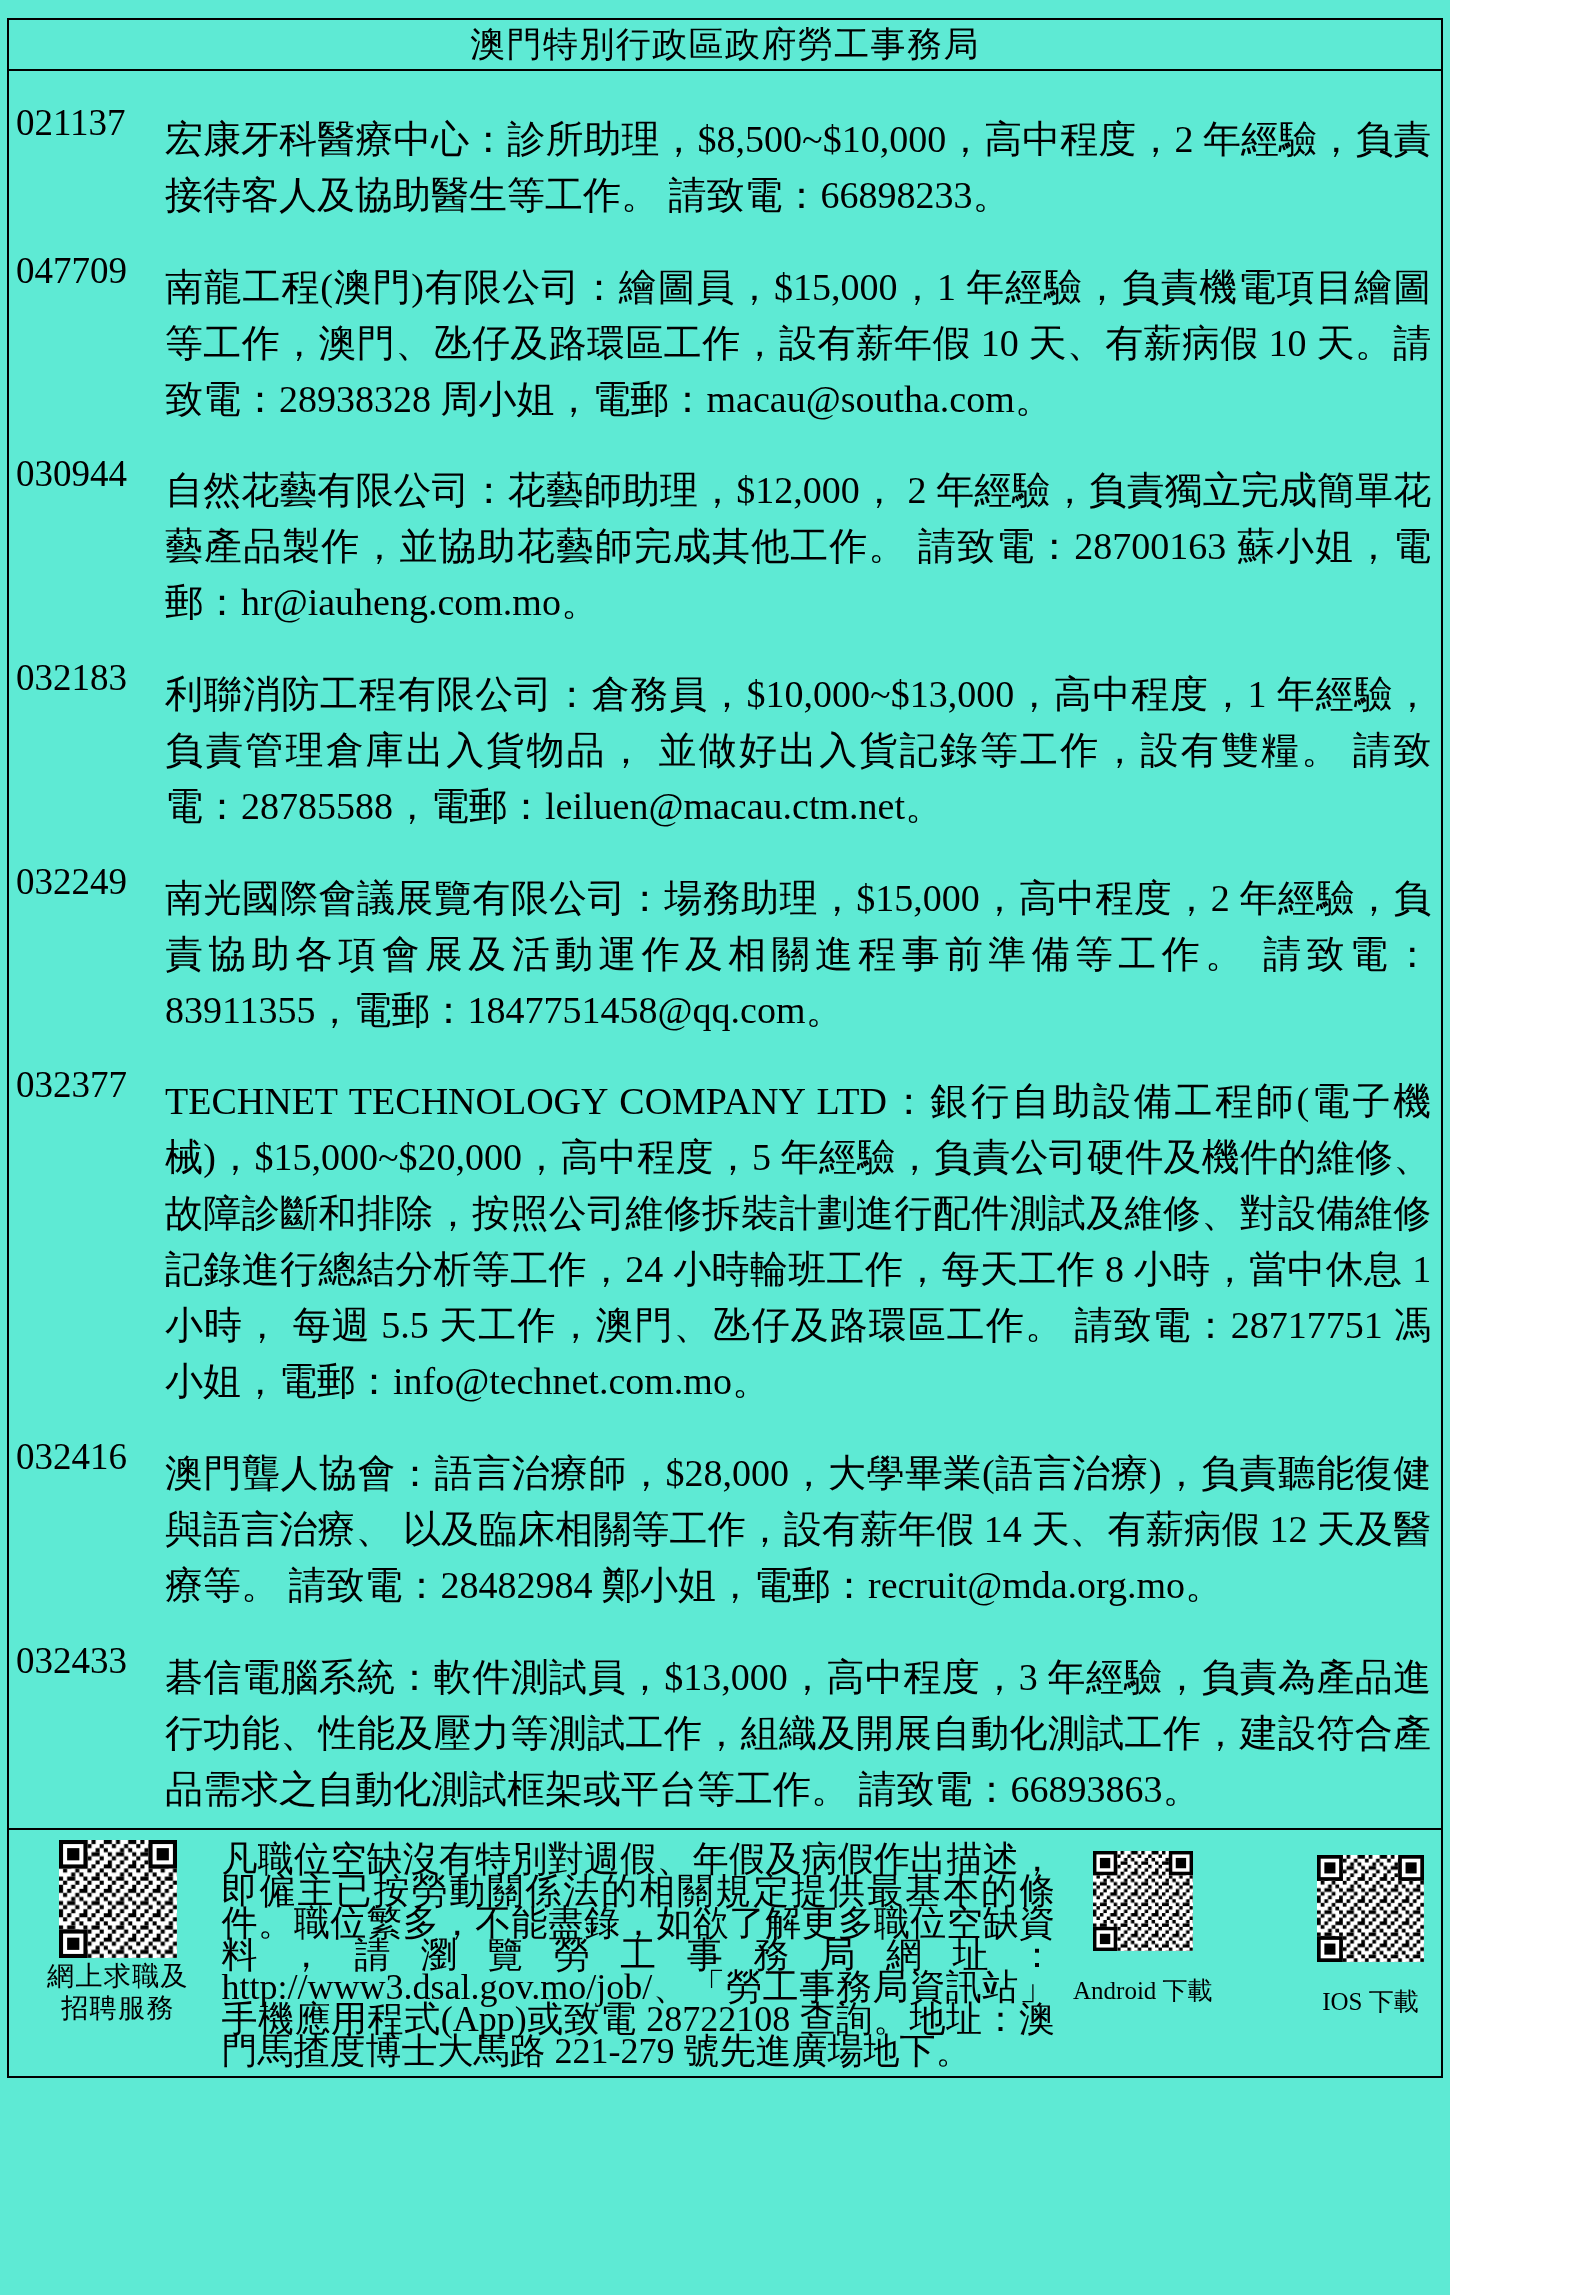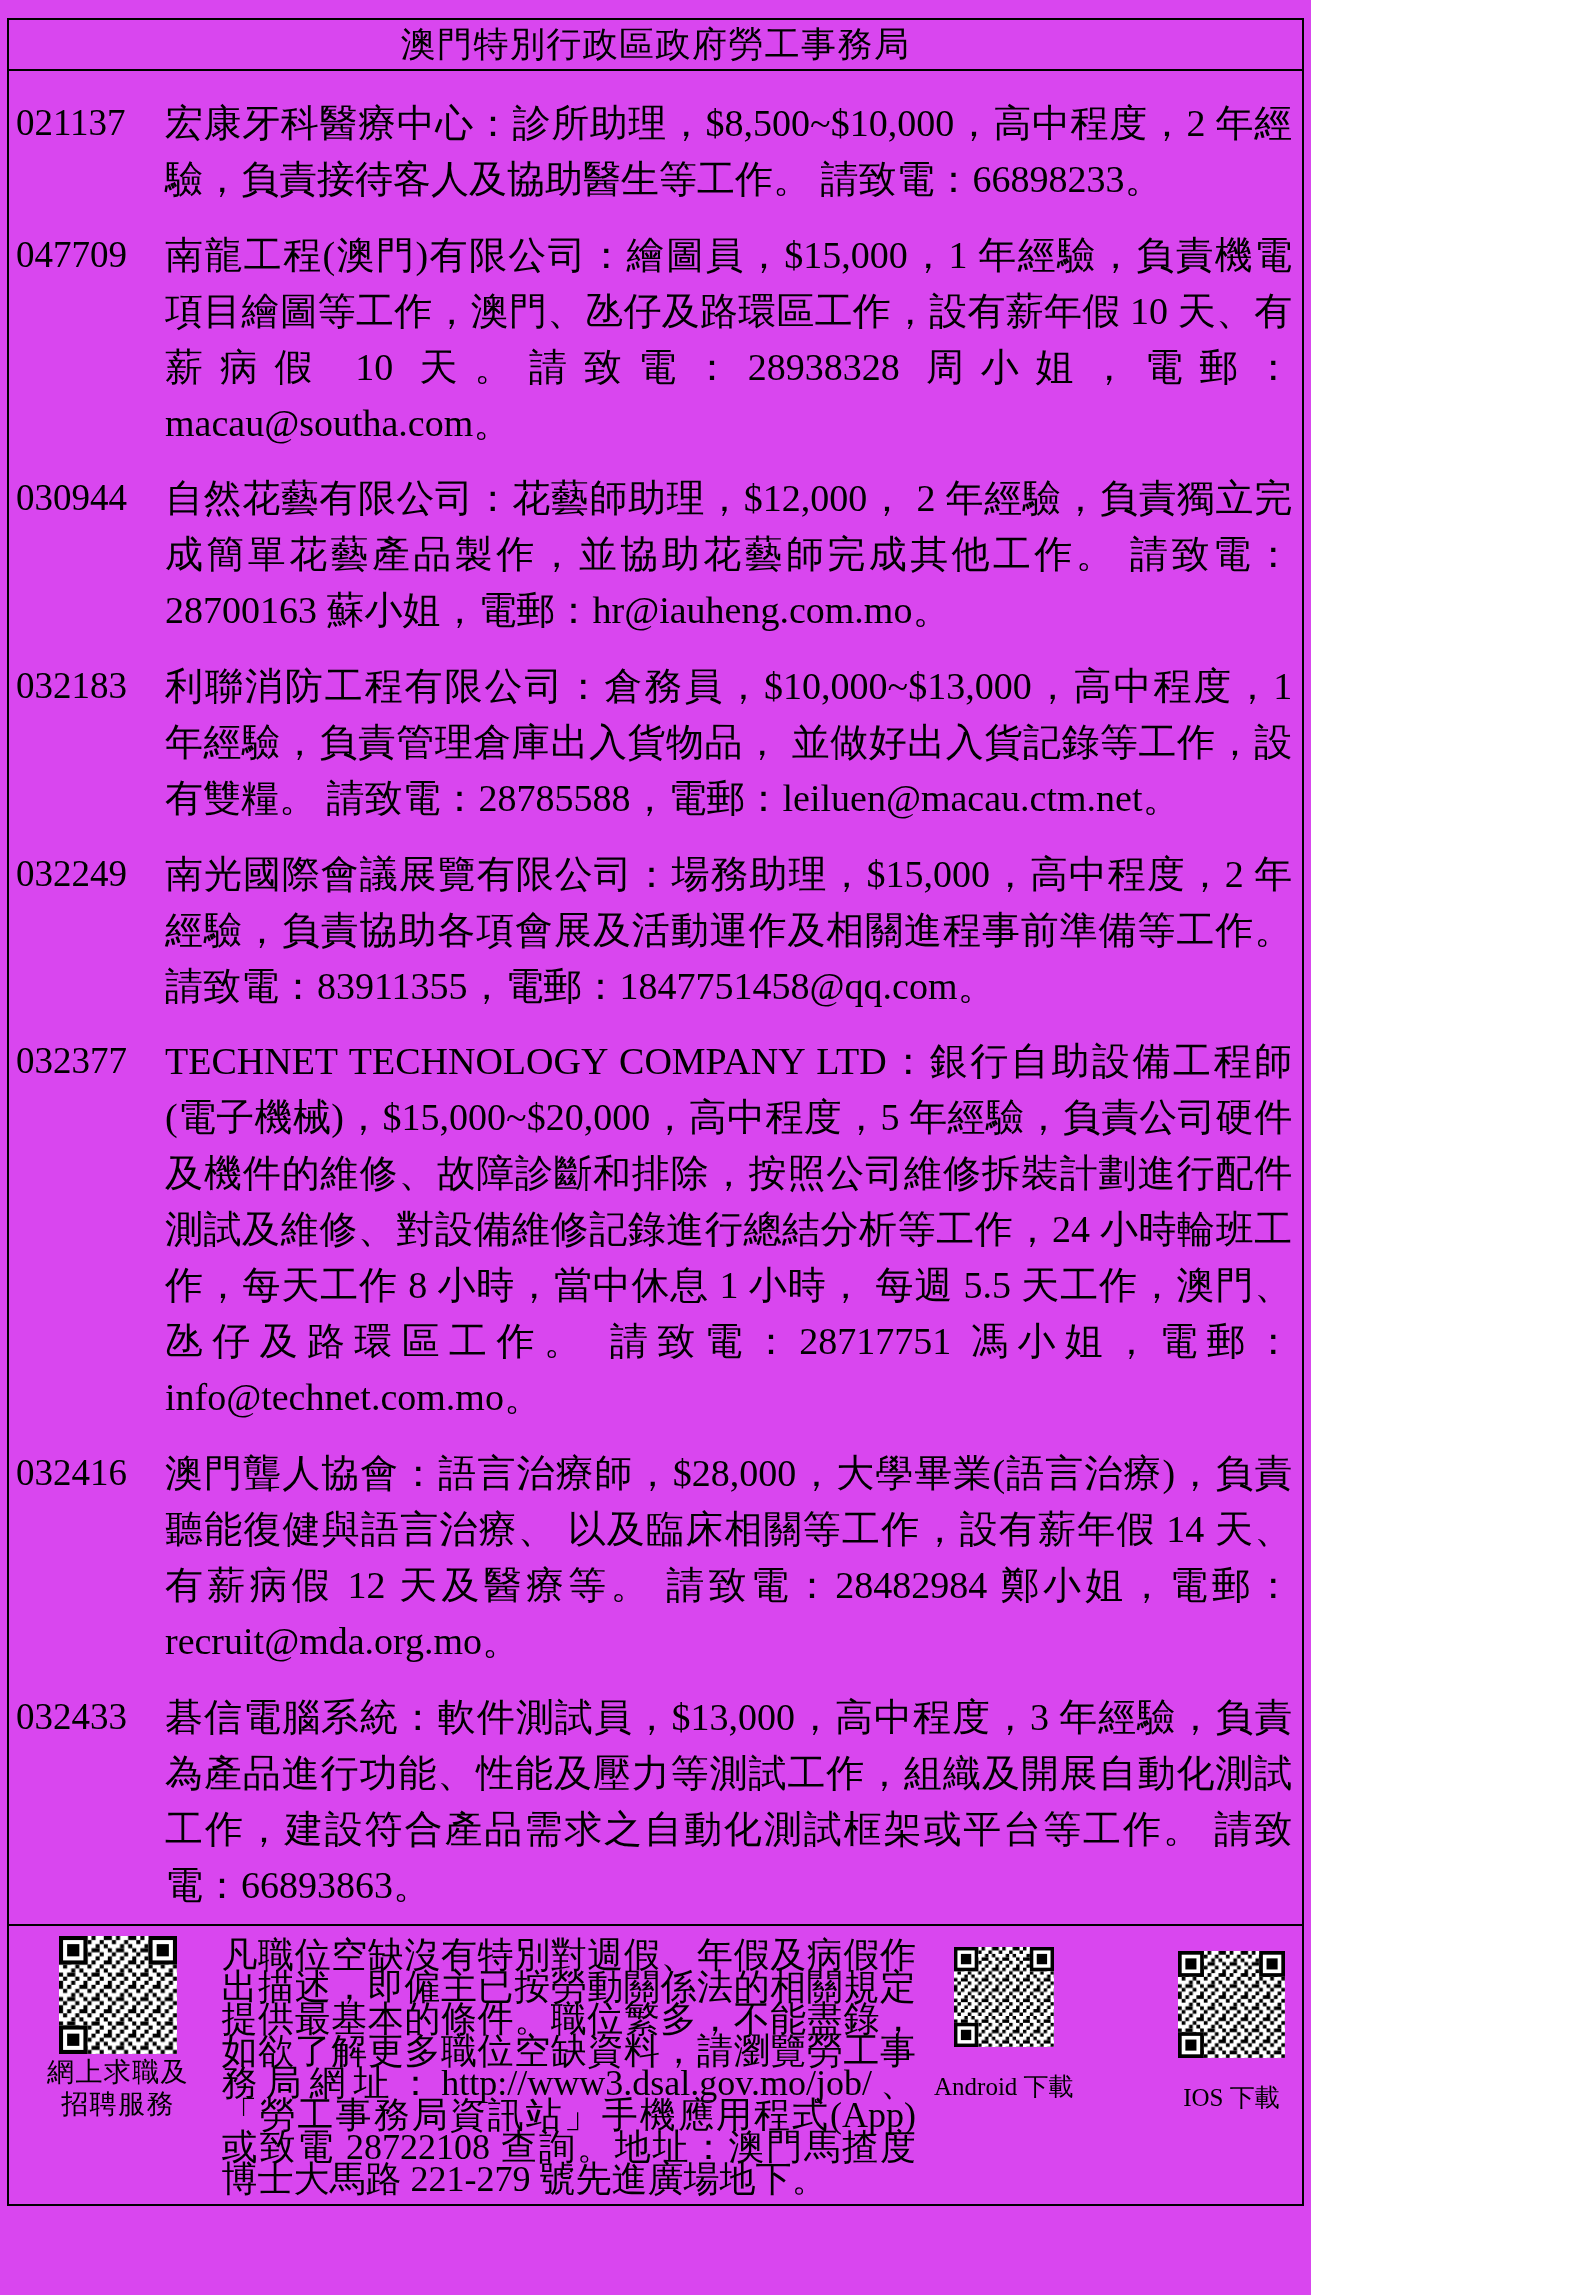--- a/index.html
+++ b/index.html
@@ -1,20 +1,20 @@
 <!DOCTYPE html>
 <html style="font-size:11.2px"><head>
 <meta charset="utf-8">
 <style>
   html, body { margin: 0; padding: 0; background: #ffffff; }
   .page {
     position: relative;
-    width: 1311px;
+    width: 1450px;
     height: 2295px;
-    background: #d946ef;
+    background: #5eead4;
     font-family: "Liberation Serif", "DejaVu Serif", serif;
     color: #000;
     overflow: hidden;
   }
   .doc-frame {
     margin: 18px 7px 0 7px;
     border: 2.8px solid #000;
   }
   .doc-header {
     border-bottom: 2.8px solid #000;
@@ -44,20 +44,21 @@
     font-size: 37px;
     line-height: 56px;
     padding-left: 2.8px;
   }
   .job-text {
     flex: 1;
     font-size: 38px;
     line-height: 56px;
     text-align: justify;
     overflow-wrap: break-word;
+    margin-top: 16px;
   }
   .doc-footer {
     border-top: 2.8px solid #000;
     display: flex;
     align-items: flex-start;
     padding: 9.8px 17px 9.8px 21px;
     min-height: 156px;
   }
   .qr-left {
     flex: 0 0 176px;

